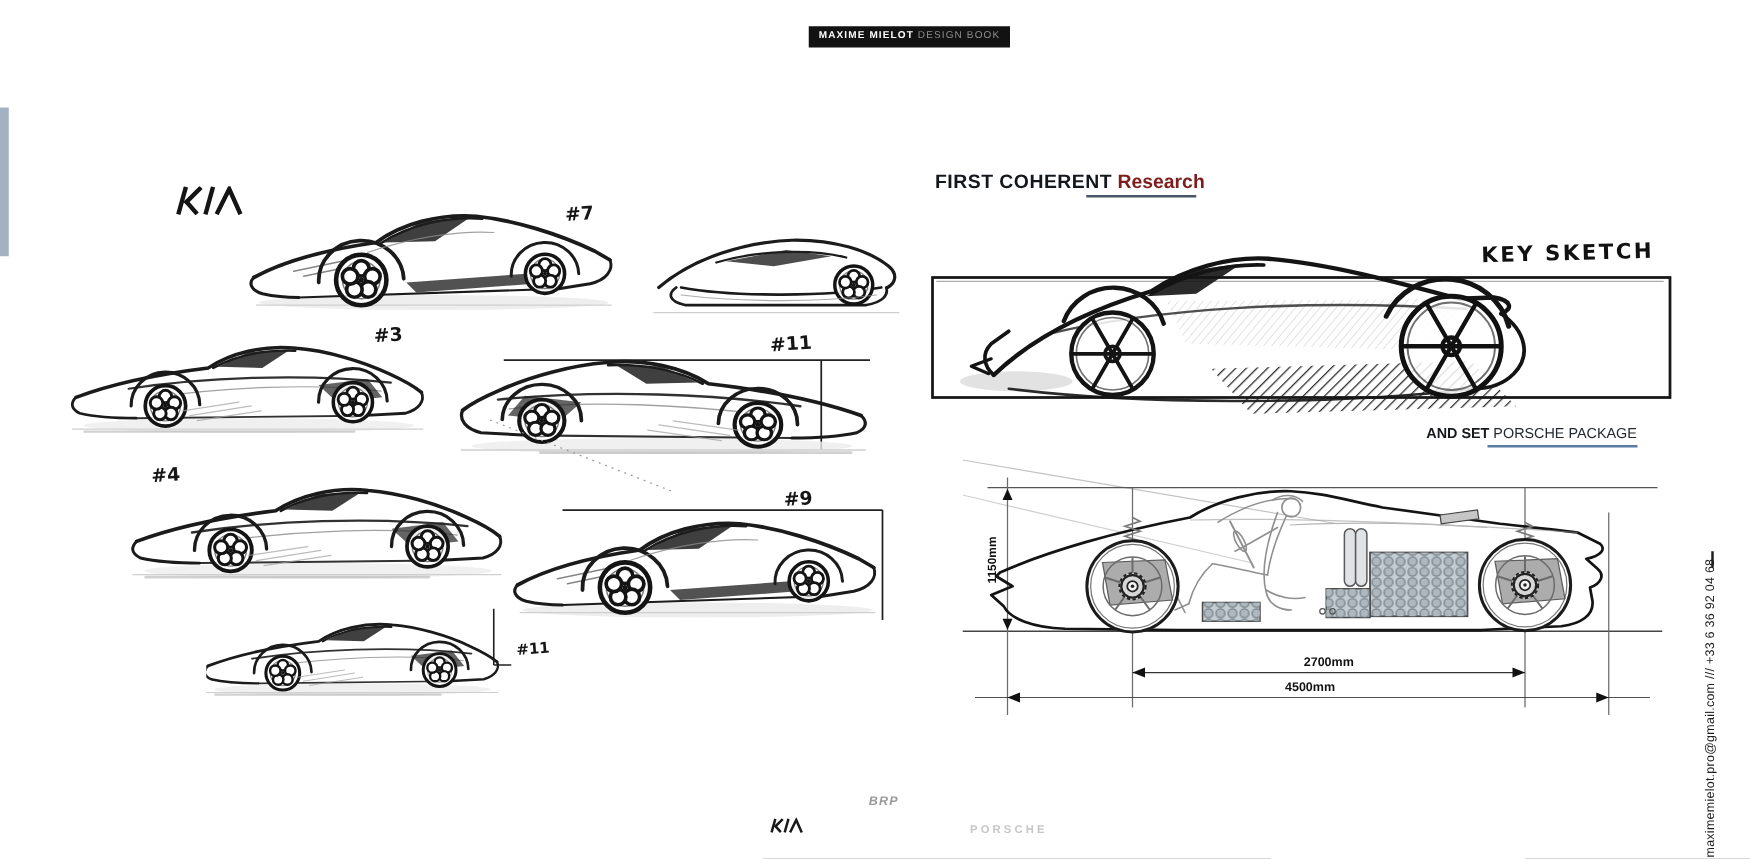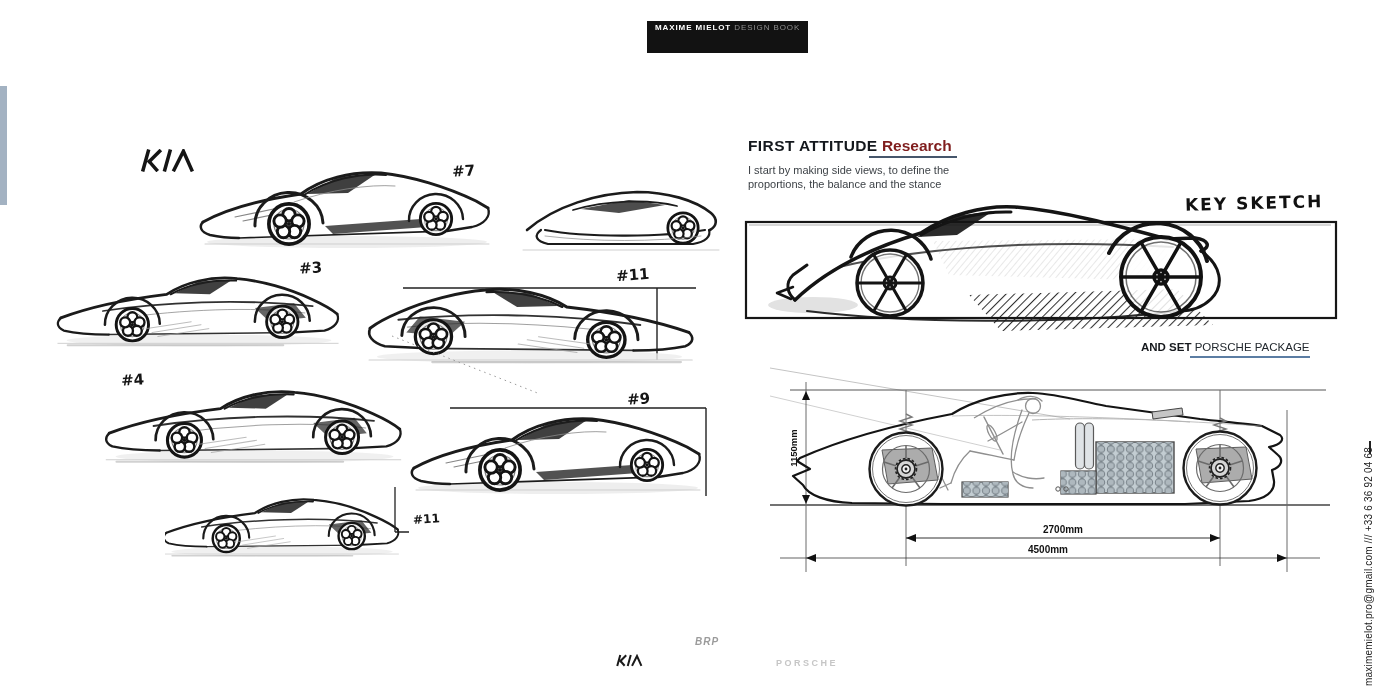--- a/index.html
+++ b/index.html
@@ -1,21 +1,21 @@
 <!DOCTYPE html>
 <html><head>
 <meta charset="utf-8">
 <style>
   * { margin:0; padding:0; box-sizing:border-box; }
   body { background:#888; font-family:"Liberation Sans",sans-serif; }
   #page { position:relative; width:1400px; height:687px; background:#ffffff; overflow:hidden; }
   .abs { position:absolute; }
 
   
-  .badge { left:647px; top:21px; background:#121212; padding:2px 8px 21px 8px; font-size:8px;
+  .badge { left:647px; top:21px; background:#121212; padding:2px 8px 6px 8px; font-size:8px;
            letter-spacing:.9px; white-space:nowrap; }
   .badge .b1 { color:#ffffff; font-weight:bold; }
   .badge .b2 { color:#8f8f8f; }
 
   
   .side-bar { left:0; top:86px; width:7px; height:119px; background:#a3b2c2; }
   .sec-num  { left:20px; top:84px; font-size:97px; line-height:1; font-weight:800;
               letter-spacing:-4px; color:#a9bdce; font-family:"DejaVu Sans",sans-serif; }
 
   
@@ -211,28 +211,24 @@
 
   <svg class="abs" style="left:165px;top:478px" width="255" height="95" viewBox="0 0 255 95">
     <path d="M230,9 V54 M230,54 H244" stroke="#222" stroke-width="1.3" fill="none"></path>
     <g transform="translate(-6,8) scale(.82)">
         <use href="#scar"></use>
       </g>
   </svg>
   <div class="abs hlabel small" style="left:413px;top:512px">#11</div>
 
   <div class="abs res-title">
-    <span class="t1">FIRST ATTITUDE</span>
+    <span class="t1">FIRST COHERENT</span>
     <span class="t2">Research</span>
   </div>
   <div class="abs res-underline"></div>
-  <div class="abs res-body">
-    <span style="display:block">I start by making side views, to define the</span>
-    <span style="display:block">proportions, the balance and the stance</span>
-  </div>
 
   <div class="abs key-label">KEY SKETCH</div>
   <svg class="abs" style="left:743px;top:183px" width="605" height="152" viewBox="0 0 605 152">
     <rect x="3" y="39" width="590" height="96" fill="none" stroke="#161616" stroke-width="2.2"></rect>
     <path d="M6,42 H588" stroke="#161616" stroke-width="1" opacity=".35" fill="none"></path>
     <ellipse cx="70" cy="122" rx="45" ry="8" fill="#e2e2e2"></ellipse>
     <polygon points="190,58 420,56 432,98 206,92" fill="url(#hatchL)" opacity=".45"></polygon>
     <g fill="none" stroke="#141414" stroke-linecap="round" stroke-linejoin="round">
       <path d="M52,117 C78,92 118,68 178,50 C205,32 240,22 272,24 C320,28 372,42 424,56 L452,55 C466,57 468,64 458,68" stroke-width="3.5"></path>
       <path d="M458,68 C478,82 482,102 468,116 C460,124 448,128 436,128" stroke-width="3"></path>

